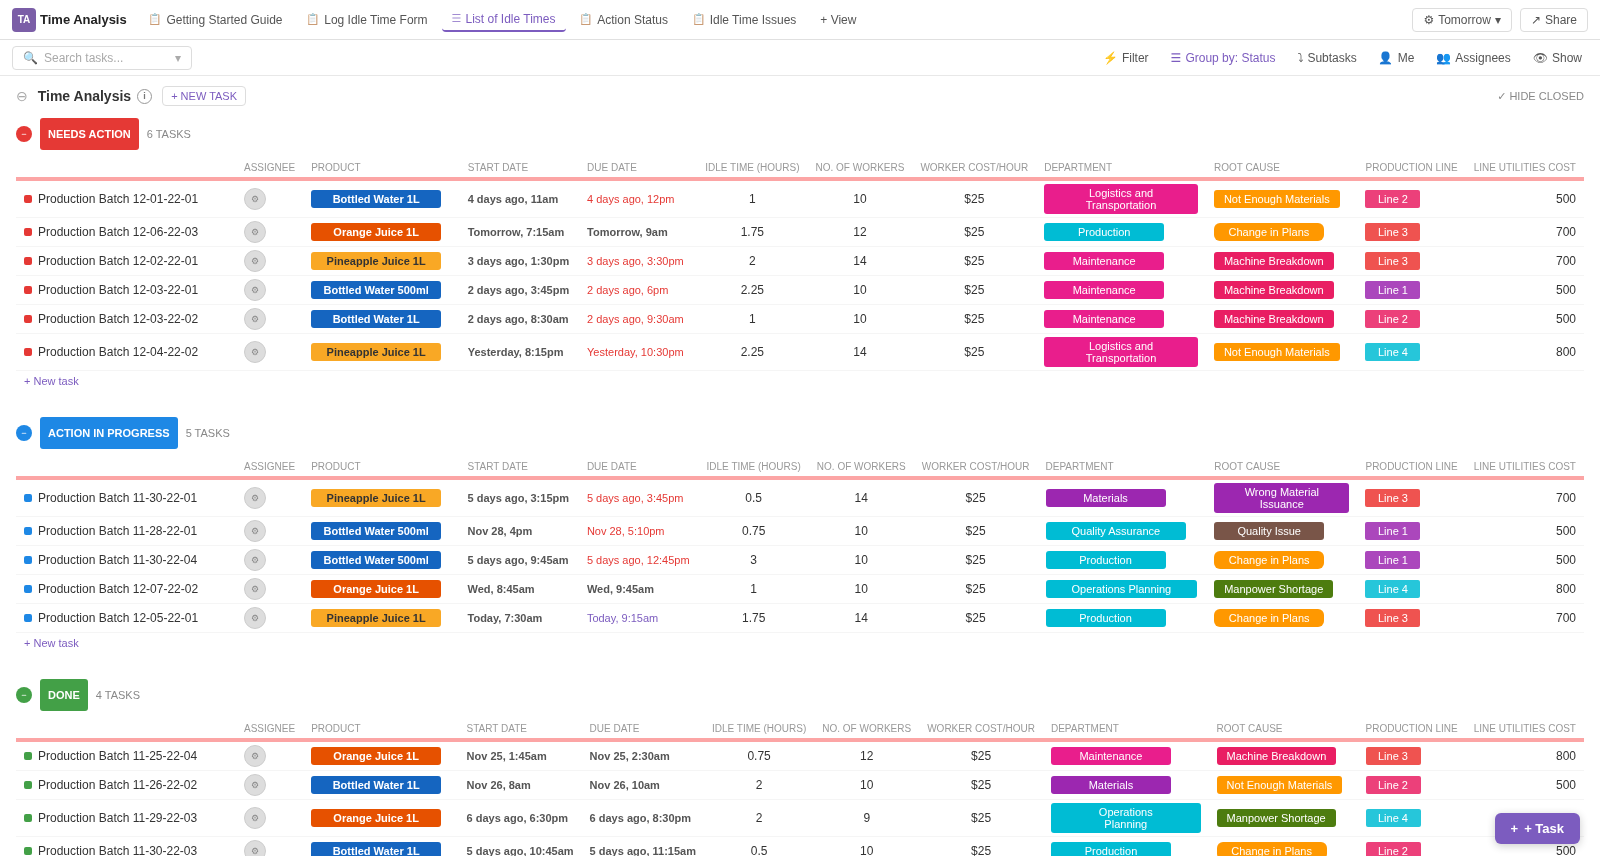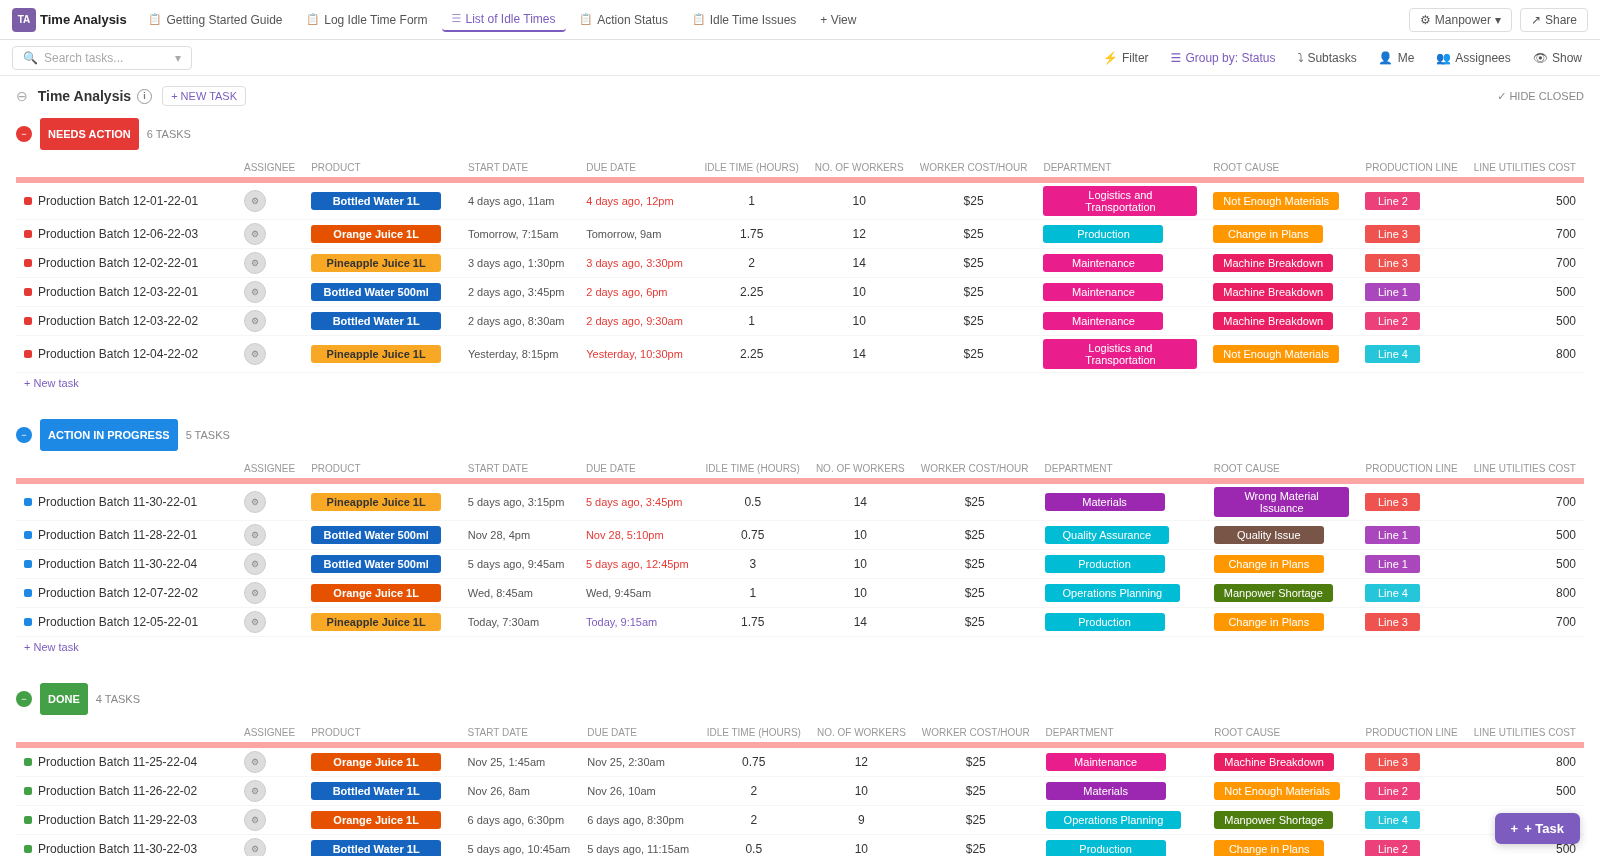--- a/index.html
+++ b/index.html
@@ -40,56 +40,56 @@
     .section-toggle.action-in-progress { background: #1e88e5; color: #fff; }
     .section-toggle.done { background: #43a047; color: #fff; }
     .section-label { font-size: 11px; font-weight: 700; padding: 10px 8px; border-radius: 3px; color: #fff; }
     .section-label.needs-action { background: #e53935; }
     .section-label.action-in-progress { background: #1e88e5; }
     .section-label.done { background: #43a047; }
     .section-count { font-size: 11px; color: #888; }
 
     
     .task-table { width: 100%; border-collapse: collapse; }
-    .task-table th { font-size: 10px; color: #999; text-transform: uppercase; text-align: left; padding: 4px 8px; border-bottom: 6px solid #fca5a5; white-space: nowrap; font-weight: 500; }
+    .task-table th { font-size: 10px; color: #999; text-transform: uppercase; text-align: left; padding: 4px 8px; border-bottom: 4px solid #fca5a5; white-space: nowrap; font-weight: 500; }
     .task-table td { padding: 3px 8px; border-bottom: 1px solid #f5f5f5; vertical-align: middle; }
 
     .task-name-cell { display: flex; align-items: center; gap: 6px; }
     .task-dot { width: 8px; height: 8px; border-radius: 2px; flex-shrink: 0; }
     .task-dot.needs-action { background: #e53935; }
     .task-dot.action-in-progress { background: #1e88e5; }
     .task-dot.done { background: #43a047; }
     .task-name { font-size: 12px; color: #333; white-space: nowrap; }
     .assignee-cell { display: flex; align-items: center; gap: 4px; }
     .assignee-avatar { width: 22px; height: 22px; border-radius: 50%; background: #ddd; display: flex; align-items: center; justify-content: center; font-size: 9px; color: #888; border: 1px solid #ccc; cursor: pointer; }
 
     .product-badge { display: inline-block; padding: 3px 12px; border-radius: 3px; font-size: 11px; font-weight: 600; color: #fff; text-align: center; min-width: 130px; }
     .product-blue { background: #1565c0; }
     .product-orange { background: #e65100; }
     .product-yellow { background: #f9a825; color: #333; }
 
-    .date-cell { font-size: 11px; white-space: nowrap; }
+    .date-cell { font-size: 11px; white-space: nowrap; font-weight: bold; }
     .date-overdue { color: #e53935; font-weight: 500; }
     .date-today { color: #7c5cbf; font-weight: 500; }
     .date-normal { color: #555; }
 
     .number-cell { text-align: center; font-size: 12px; }
     .cost-cell { text-align: center; font-size: 12px; }
 
-    .dept-badge { display: inline-block; padding: 3px 18px; border-radius: 3px; font-size: 11px; font-weight: 500; color: #fff; text-align: center; min-width: 120px; }
+    .dept-badge { display: inline-block; padding: 3px 26px; border-radius: 3px; font-size: 11px; font-weight: 500; color: #fff; text-align: center; min-width: 120px; }
     .dept-logistics { background: #e91e8c; }
     .dept-production { background: #00bcd4; }
     .dept-maintenance { background: #e91e8c; }
     .dept-materials { background: #9c27b0; }
     .dept-quality { background: #00bcd4; }
     .dept-operations { background: #00bcd4; }
 
     .root-badge { display: inline-block; padding: 3px 10px; border-radius: 3px; font-size: 11px; font-weight: 500; color: #fff; text-align: center; min-width: 110px; }
     .root-not-enough { background: #ff9800; }
-    .root-change { background: #ff9800; }
+    .root-change { background: #ff9800; border-radius: 6px; }
     .root-machine { background: #e91e63; }
     .root-wrong { background: #9c27b0; }
     .root-quality { background: #795548; }
     .root-manpower { background: #4d7c0f; }
 
     .line-badge { display: inline-block; padding: 3px 10px; border-radius: 2px; font-size: 11px; font-weight: 500; color: #fff; text-align: center; min-width: 55px; }
     .line-1 { background: #ab47bc; }
     .line-2 { background: #ec407a; }
     .line-3 { background: #ef5350; }
     .line-4 { background: #26c6da; }
@@ -139,21 +139,21 @@
   <div class="nav-tab">
     <span class="nav-tab-icon">📋</span>
     <span>Idle Time Issues</span>
   </div>
   <div class="nav-tab">
     <span>+ View</span>
   </div>
   <div class="nav-right">
     <div class="nav-btn">
       <span>⚙</span>
-      <span>Manpower</span>
+      <span>Tomorrow</span>
       <span>▾</span>
     </div>
     <div class="nav-btn">
       <span>↗</span>
       <span>Share</span>
     </div>
   </div>
 </div>
 
 <div class="toolbar">

